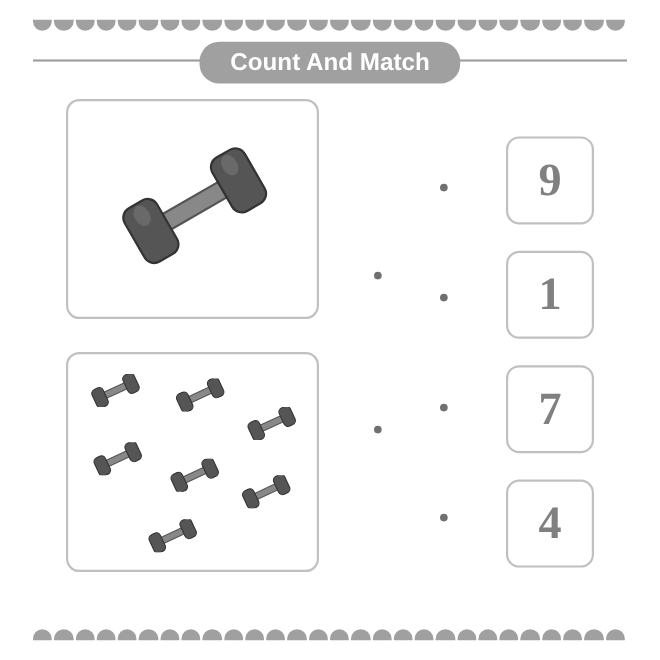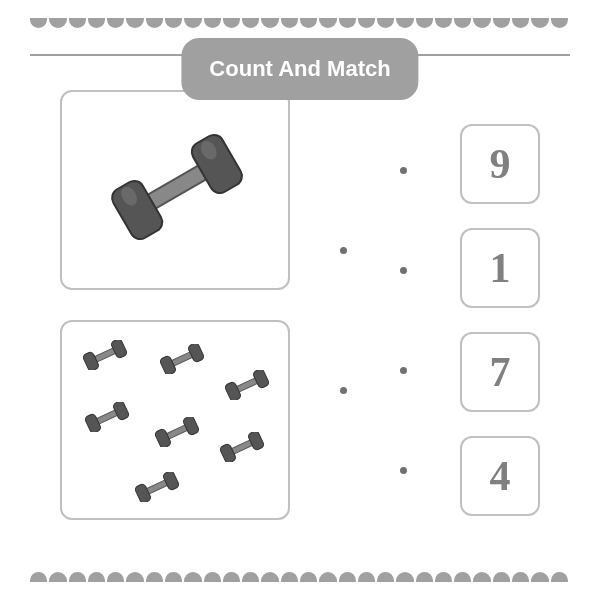--- a/index.html
+++ b/index.html
@@ -35,21 +35,21 @@
     .border-scallop.bottom .scallop {
       border-radius: 10px 10px 0 0;
     }
     .title-banner {
       position: absolute;
       top: 38px;
       left: 50%;
       transform: translateX(-50%);
       background: #a0a0a0;
       color: #fff;
-      padding: 18px 28px;
+      padding: 6px 28px;
       border-radius: 18px;
       font-size: 22px;
       font-weight: bold;
       white-space: nowrap;
       z-index: 5;
     }
     .title-line {
       position: absolute;
       top: 54px;
       left: 30px;

